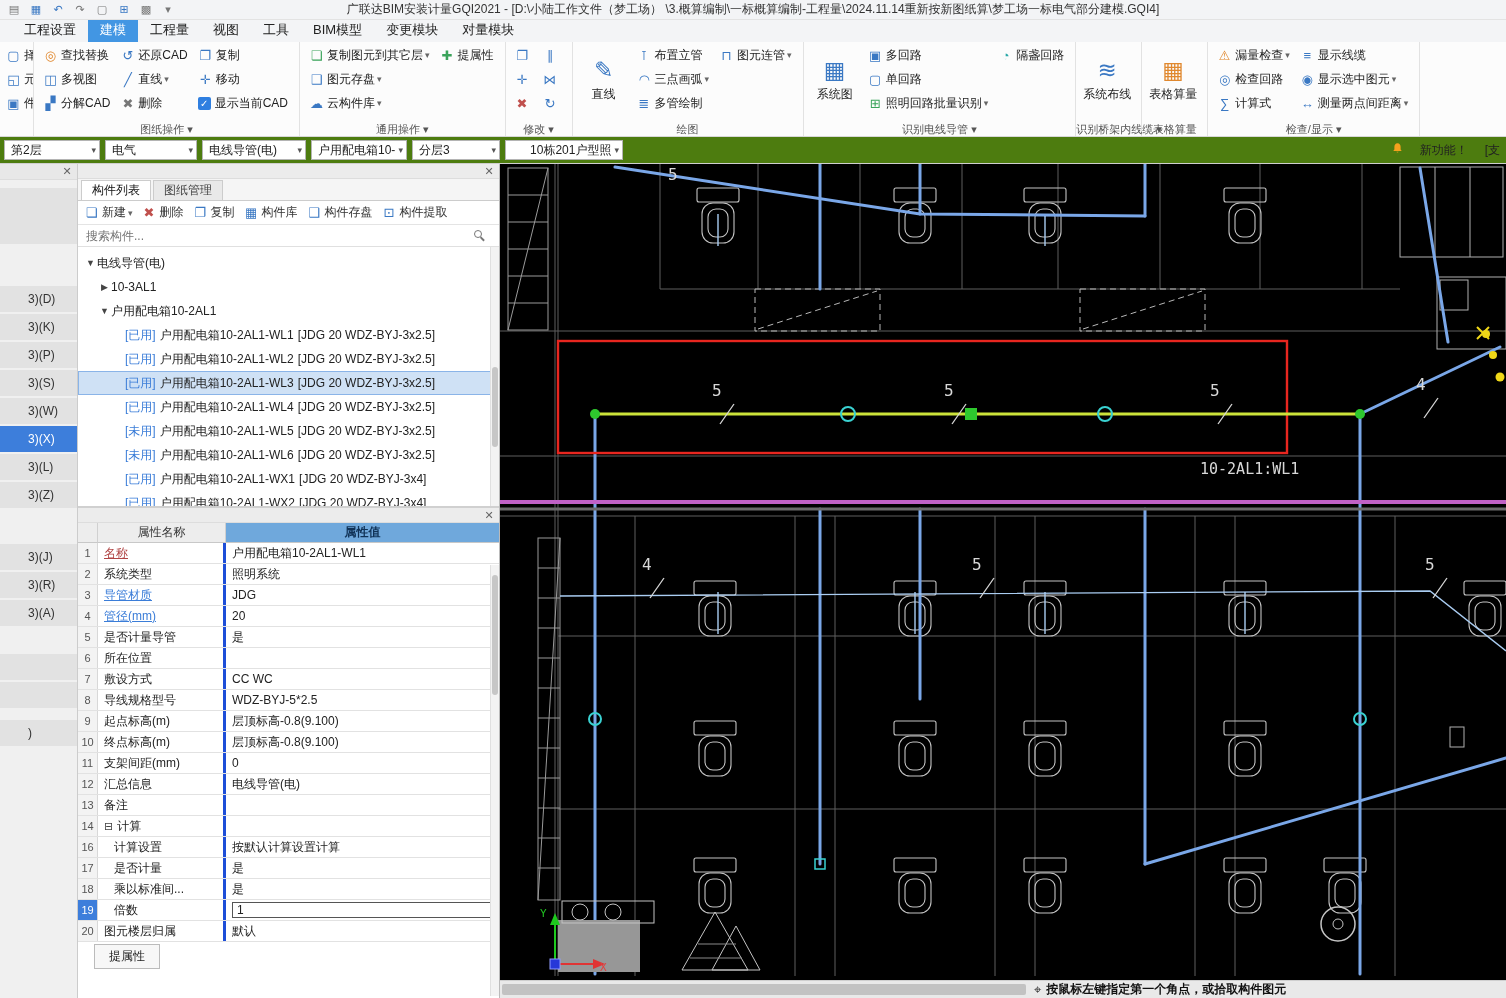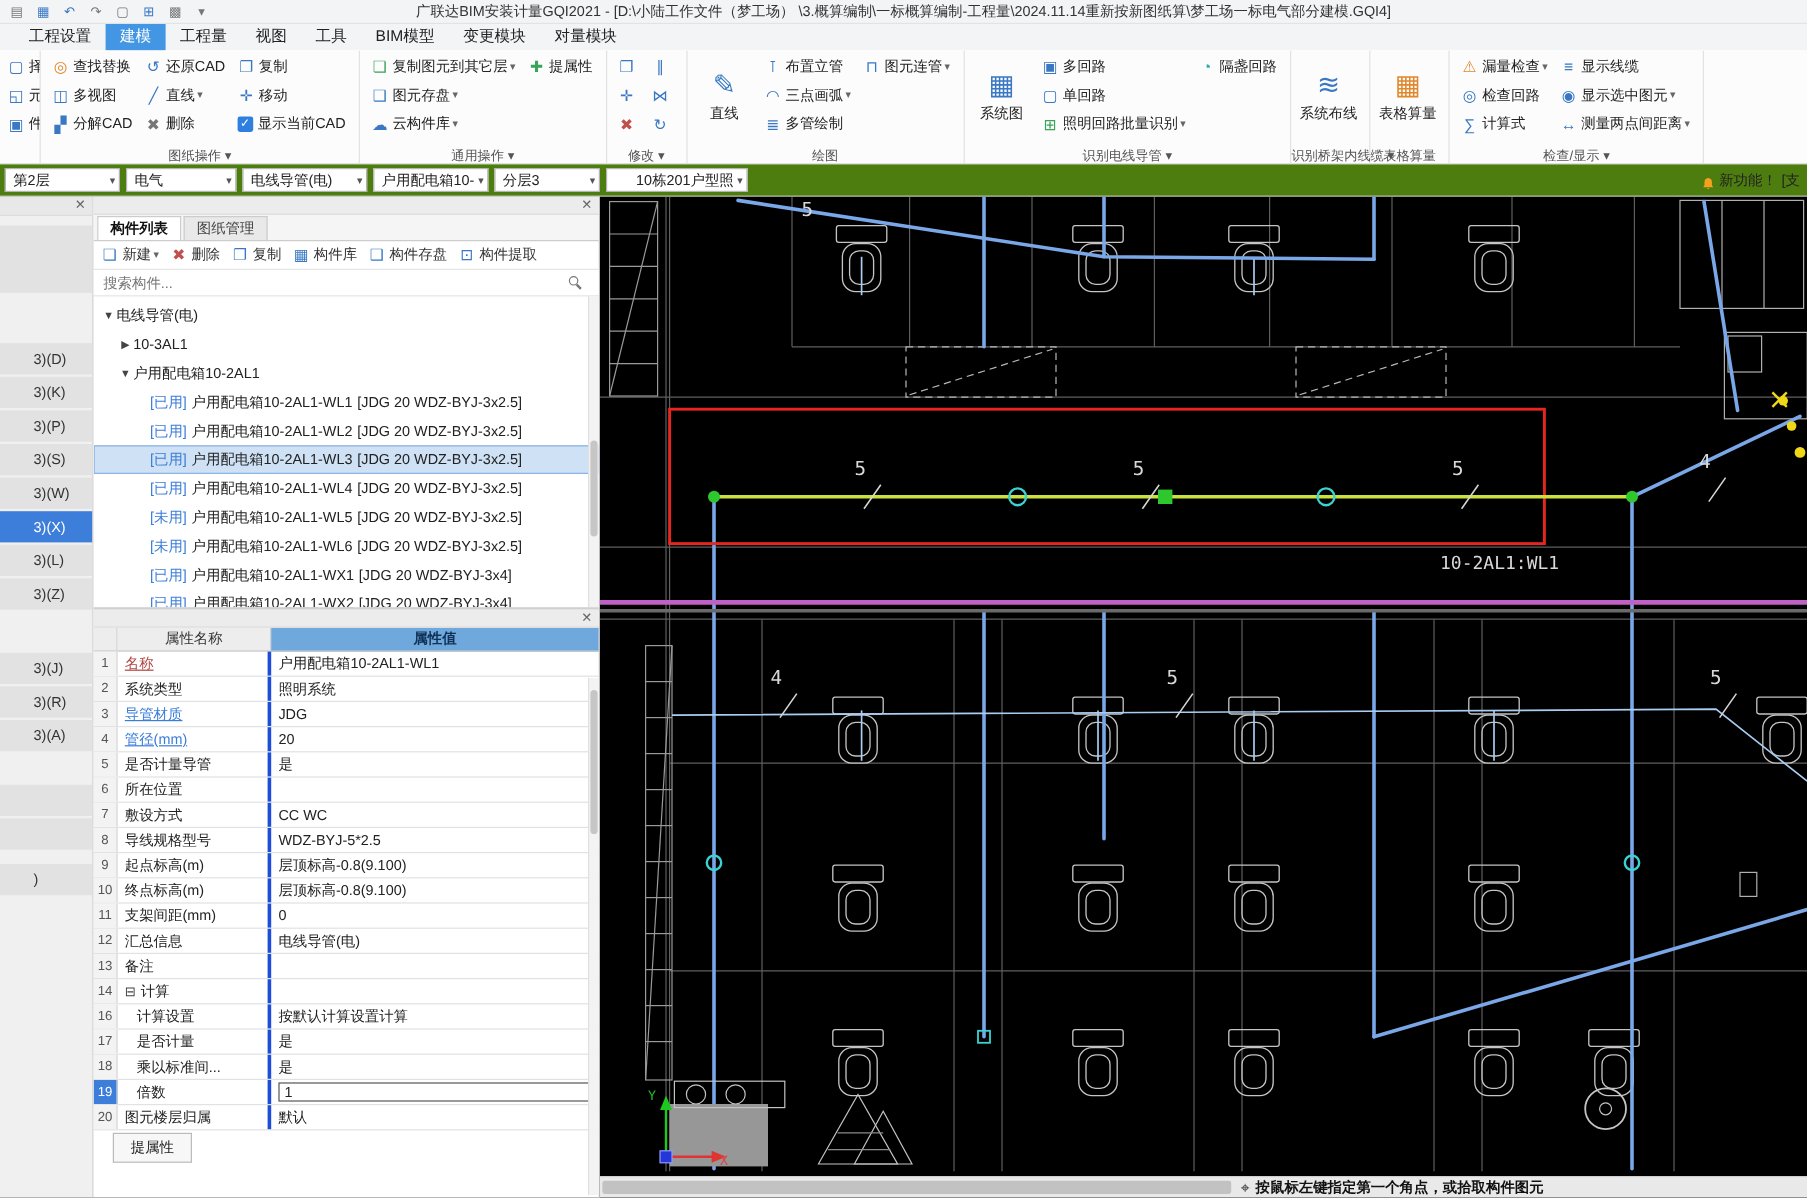--- a/index.html
+++ b/index.html
@@ -26,38 +26,38 @@
   .icon{display:inline-block;width:15px;text-align:center;margin-right:3px;font-size:13px;line-height:1;flex:0 0 auto}
   .c-blue{color:#3a78c3}.c-green{color:#3aa35a}.c-orange{color:#e0882e}.c-teal{color:#2aa8a8}.c-gray{color:#777}.c-red{color:#c0504d}
   .darrow{font-size:9px;color:#666;margin-left:2px}
   .cb{width:13px;height:13px;background:#2f7fe0;color:#fff;font-size:10px;line-height:13px;text-align:center;border-radius:2px;margin-right:4px;flex:0 0 auto}
   
   .contextbar{height:27px;background:#4d7c0f;border-bottom:1px solid #cfcfcf;display:flex;align-items:center;padding:0 4px;flex:0 0 auto}
   #combos{display:flex;align-items:center}
   .combo{height:20px;background:#fff;border:1px solid #b4b4b4;display:flex;align-items:center;padding:0 3px 0 6px;margin-right:5px;font-size:12px;color:#222;cursor:default}
   .combo .cval{flex:1;overflow:hidden;white-space:nowrap}
   .combo .carrow{font-size:9px;color:#555;margin-left:3px}
-  .cbright{margin-left:auto;display:flex;align-items:flex-end;gap:4px;font-size:12px;white-space:nowrap;padding-right:2px}
+  .cbright{margin-left:auto;display:flex;align-items:flex-start;gap:17px;font-size:12px;white-space:nowrap;padding-right:2px}
   
   .main{flex:1;display:flex;min-height:0}
   .leftstrip{width:78px;background:#f0f0f0;border-right:1px solid #ccc;display:flex;flex-direction:column;flex:0 0 auto;overflow:hidden}
   .striphead{height:16px;background:#e8e8e8;position:relative;flex:0 0 auto;border-bottom:1px solid #ddd}
   .closex{position:absolute;right:4px;top:1px;font-size:11px;color:#666;width:12px;height:12px;line-height:12px;text-align:center;cursor:default}
   .stripitems{padding-top:8px}
   .striprow{height:26px;margin-bottom:2px;background:#e2e2e2;display:flex;align-items:center;padding-left:28px;font-size:12px;color:#333;cursor:default;white-space:nowrap}
   .striprow.active{background:#3d7edb;color:#fff}
   .striprow.tall{height:56px}
   
   .panels{width:422px;flex:0 0 auto;display:flex;flex-direction:column;border-right:1px solid #bbb;background:#fff}
   .cpanel{height:344px;display:flex;flex-direction:column;position:relative;border-bottom:2px solid #d0d0d0;overflow:hidden}
   .ppanel{height:488px;display:flex;flex-direction:column;position:relative;overflow:hidden}
   .phead{height:15px;background:#ececec;position:relative;flex:0 0 auto;border-bottom:1px solid #ddd}
   .ptabs{height:22px;display:flex;align-items:flex-end;background:#f5f5f5;border-bottom:1px solid #ccc;padding-left:3px;flex:0 0 auto}
   .ptab{height:20px;display:flex;align-items:center;padding:0 10px;font-size:12px;border:1px solid #ccc;border-bottom:none;background:#e9e9e9;margin-right:2px;color:#444;cursor:default}
-  .ptab.active{background:#fff;color:#111;font-weight:bold}
+  .ptab.active{background:#fff;color:#111;font-weight:normal}
   .ctoolbar{height:24px;display:flex;align-items:center;padding:0 6px;gap:9px;border-bottom:1px solid #e4e4e4;flex:0 0 auto}
   .tbtn{display:flex;align-items:center;font-size:12px;color:#333;cursor:default;white-space:nowrap}
   .searchrow{height:22px;position:relative;border-bottom:1px solid #e0e0e0;flex:0 0 auto}
   .searchrow input{width:100%;height:100%;border:none;outline:none;padding:0 26px 0 8px;font-size:12px;color:#777;font-family:inherit}
   .mag{position:absolute;right:14px;top:5px;width:11px;height:11px}
   .mag::before{content:"";position:absolute;width:6px;height:6px;border:1.5px solid #777;border-radius:50%;left:0;top:0}
   .mag::after{content:"";position:absolute;width:5px;height:1.5px;background:#777;transform:rotate(45deg);left:6px;top:8px}
   .tree{flex:1;overflow:hidden;padding-top:4px}
   .trow{height:24px;display:flex;align-items:center;font-size:12px;white-space:nowrap;cursor:default}
   .trow .tw{width:13px;font-size:9px;color:#444;text-align:center;flex:0 0 auto}

